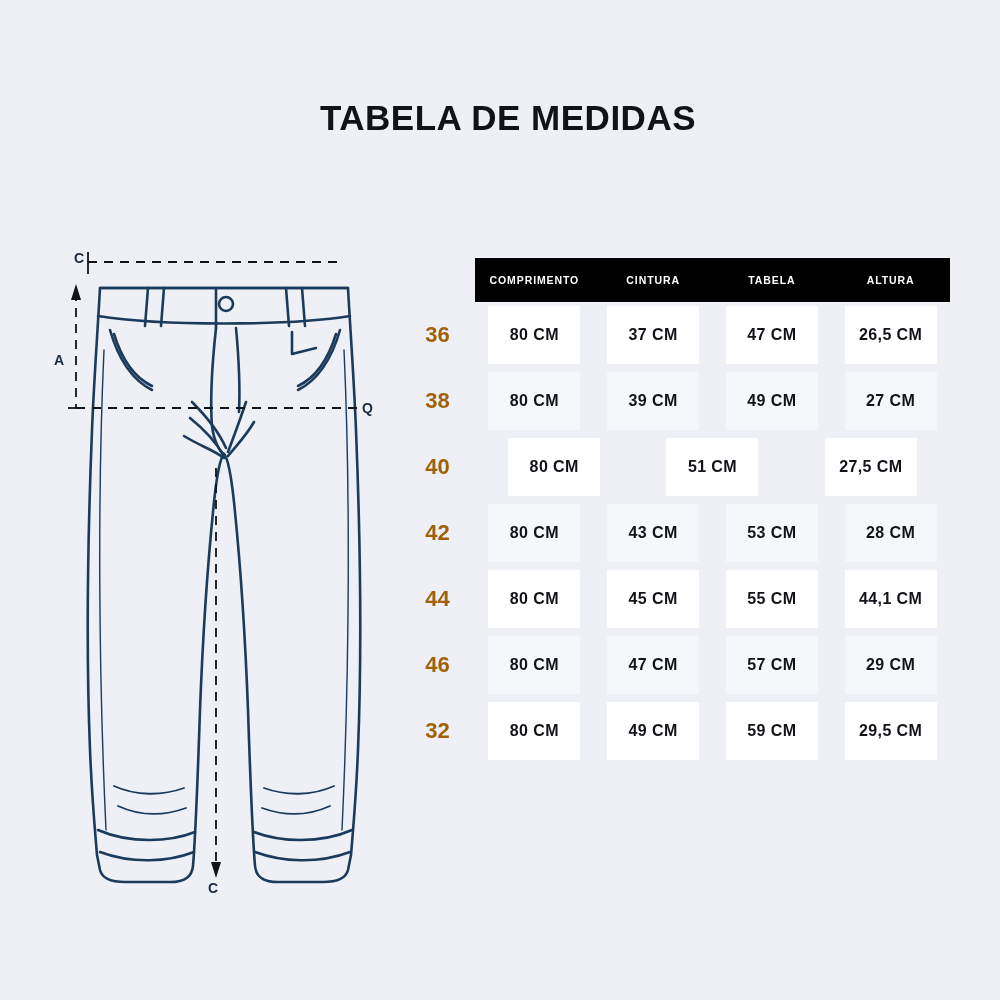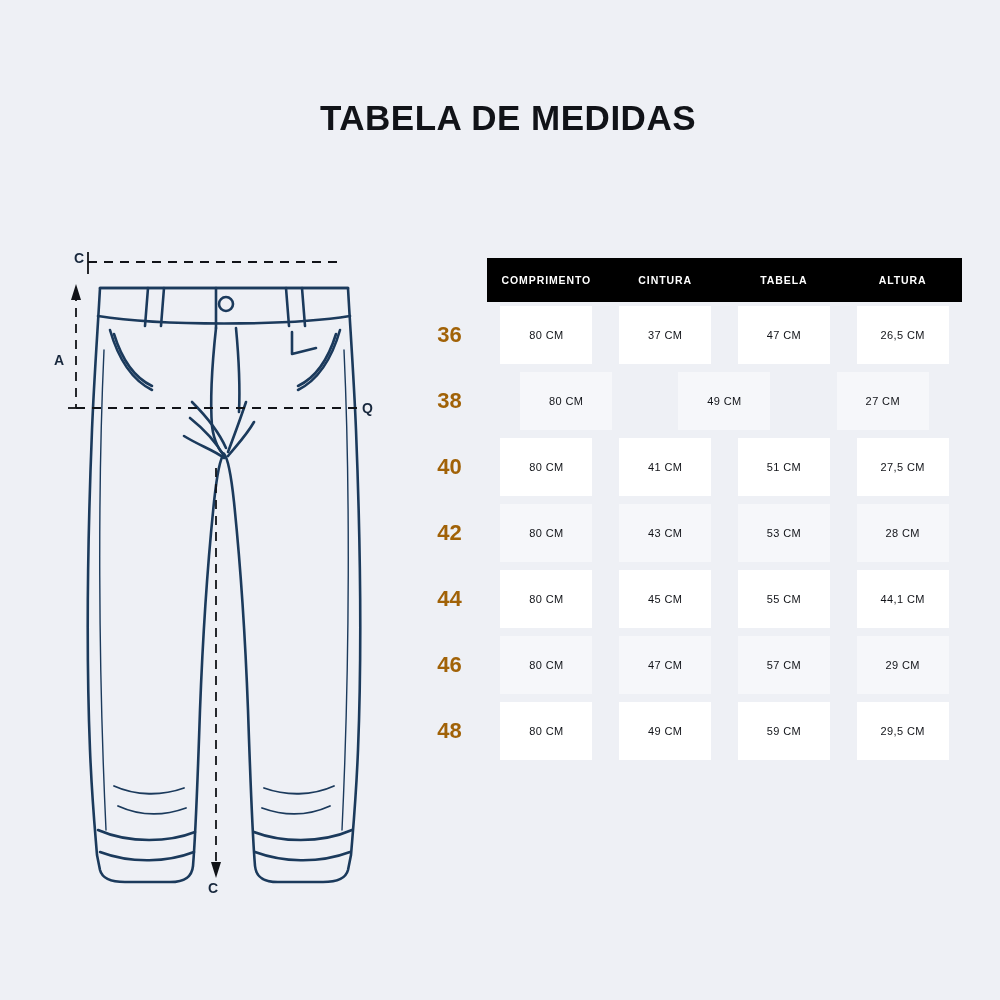--- a/index.html
+++ b/index.html
@@ -33,21 +33,21 @@
   #illustration {
     position: absolute;
     left: 40px;
     top: 230px;
     width: 390px;
     height: 680px;
   }
   
   #table {
     position: absolute;
-    left: 412px;
+    left: 400px;
     top: 258px;
     width: 560px;
   }
   .thead {
     display: flex;
     background: #000000;
     height: 44px;
     align-items: center;
     margin-left: 75px;
     width: 475px;
@@ -85,22 +85,22 @@
     align-items: center;
     justify-content: center;
   }
   .cell {
     width: 92px;
     height: 58px;
     background: #ffffff;
     display: flex;
     align-items: center;
     justify-content: center;
-    font-size: 11px;
-    font-weight: normal;
+    font-size: 16px;
+    font-weight: bold;
     color: #111318;
     letter-spacing: 0.4px;
   }
   .row.alt .cell { background: #f6f7fa; }
   .label-letter {
     position: absolute;
     font-size: 14px;
     font-weight: bold;
     color: #18283d;
   }
@@ -225,38 +225,38 @@
       </div>
     </div>
 
     <div class="row alt">
       <div class="size-cell">38</div>
       <div class="cells">
         <div class="cell-wrap">
             <div class="cell">80 CM</div>
           </div>
         <div class="cell-wrap">
+            <div class="cell">39 CM</div>
+          </div>
+        <div class="cell-wrap">
             <div class="cell">49 CM</div>
           </div>
         <div class="cell-wrap">
             <div class="cell">27 CM</div>
           </div>
       </div>
     </div>
 
     <div class="row">
       <div class="size-cell">40</div>
       <div class="cells">
         <div class="cell-wrap">
             <div class="cell">80 CM</div>
           </div>
         <div class="cell-wrap">
-            <div class="cell">41 CM</div>
-          </div>
-        <div class="cell-wrap">
             <div class="cell">51 CM</div>
           </div>
         <div class="cell-wrap">
             <div class="cell">27,5 CM</div>
           </div>
       </div>
     </div>
 
     <div class="row alt">
       <div class="size-cell">42</div>
@@ -306,21 +306,21 @@
         <div class="cell-wrap">
             <div class="cell">57 CM</div>
           </div>
         <div class="cell-wrap">
             <div class="cell">29 CM</div>
           </div>
       </div>
     </div>
 
     <div class="row">
-      <div class="size-cell">48</div>
+      <div class="size-cell">32</div>
       <div class="cells">
         <div class="cell-wrap">
             <div class="cell">80 CM</div>
           </div>
         <div class="cell-wrap">
             <div class="cell">49 CM</div>
           </div>
         <div class="cell-wrap">
             <div class="cell">59 CM</div>
           </div>

